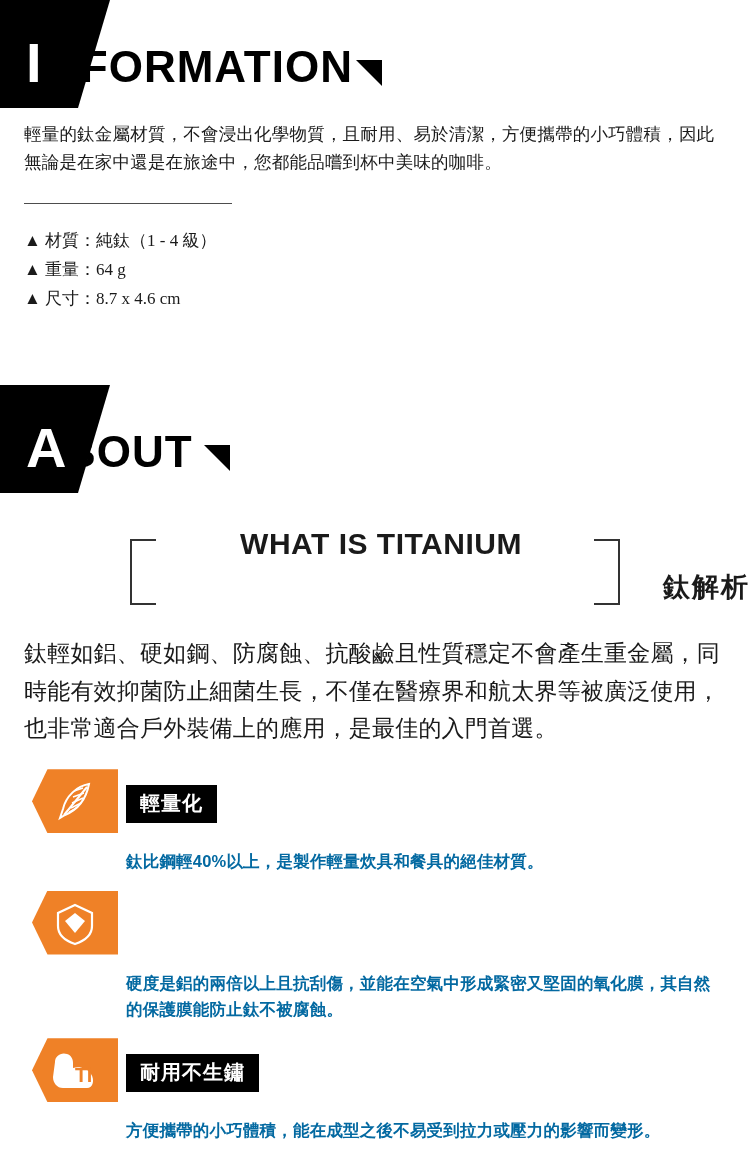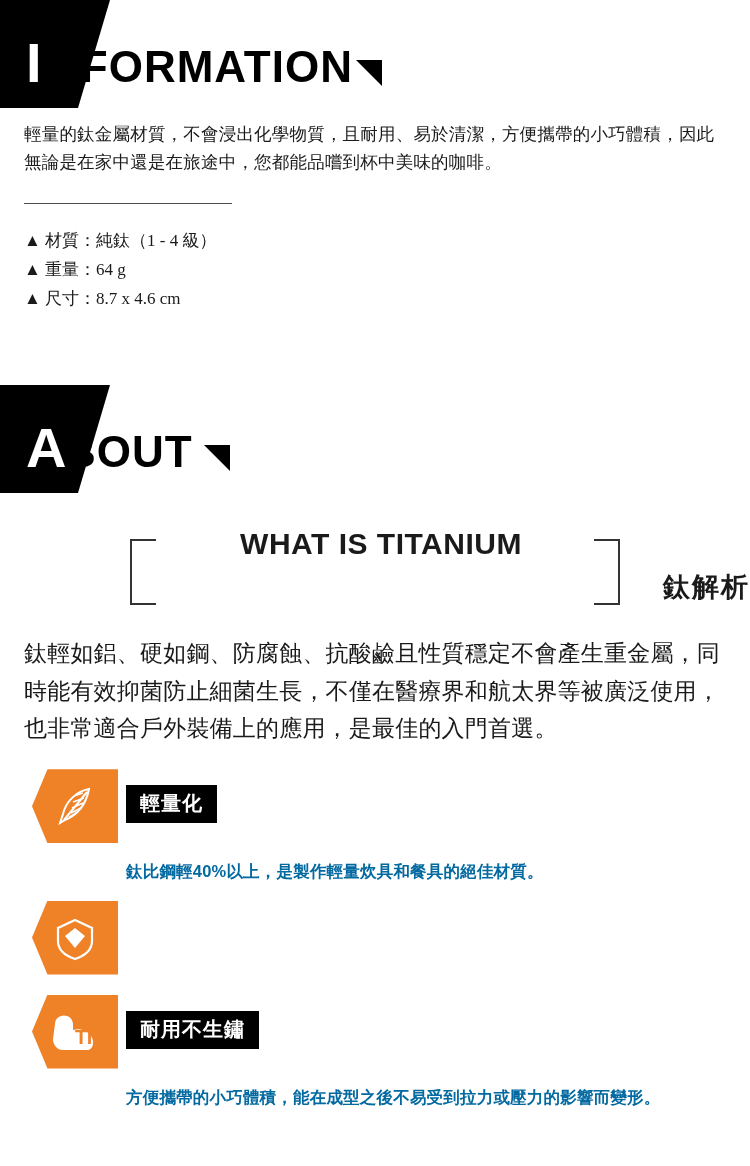--- a/index.html
+++ b/index.html
@@ -125,21 +125,21 @@
     margin-bottom: 16px;
     min-height: 78px;
   }
   .feature-head {
     display: flex;
     align-items: flex-start;
     position: relative;
   }
   .hexbox {
     width: 86px;
-    height: 74px;
+    height: 64px;
     background: #ef8127;
     -webkit-clip-path: polygon(18% 0%, 100% 0%, 100% 100%, 18% 100%, 0% 50%);
     clip-path: polygon(18% 0%, 100% 0%, 100% 100%, 18% 100%, 0% 50%);
     display: flex;
     align-items: center;
     justify-content: center;
     flex: 0 0 auto;
     margin-left: 8px;
   }
   .hexbox svg { display: block; }
@@ -237,20 +237,21 @@
 
   <div class="feature">
     <div class="feature-head">
       <div class="hexbox">
         <svg width="46" height="46" viewBox="0 0 46 46">
           <path d="M23 5 L40 13 L40 26 C40 35 32 41 23 44 C14 41 6 35 6 26 L6 13 Z" fill="none" stroke="#ffffff" stroke-width="2.2"></path>
           <path d="M23 13 L33 21 L23 33 L13 21 Z" fill="#ffffff"></path>
         </svg>
       </div>
     </div>
+    <div class="feature-desc">硬度是鋁的兩倍以上且抗刮傷，並能在空氣中形成緊密又堅固的氧化膜，其自然的保護膜能防止鈦不被腐蝕。</div>
   </div>
 
   <div class="feature">
     <div class="feature-head">
       <div class="hexbox">
         <svg width="52" height="44" viewBox="0 0 52 44">
           <path d="M6 14 C6 8 12 4 18 6 C22 7 24 11 24 15 L24 20 C30 18 38 20 42 26 C46 32 44 40 38 40 L14 40 C8 40 4 35 4 29 Z" fill="#ffffff"></path>
           <text x="26" y="34" font-family="Liberation Sans, DejaVu Sans, sans-serif" font-size="20" font-weight="bold" fill="#ef8127">Ti</text>
         </svg>
       </div>

